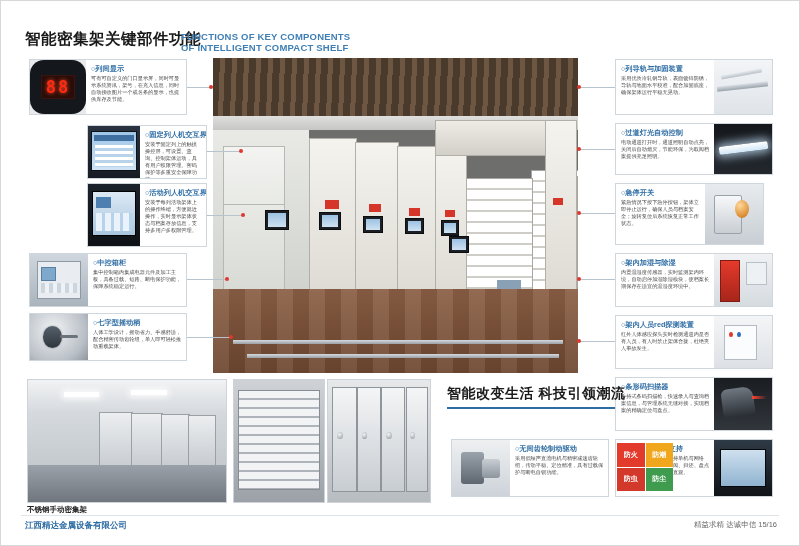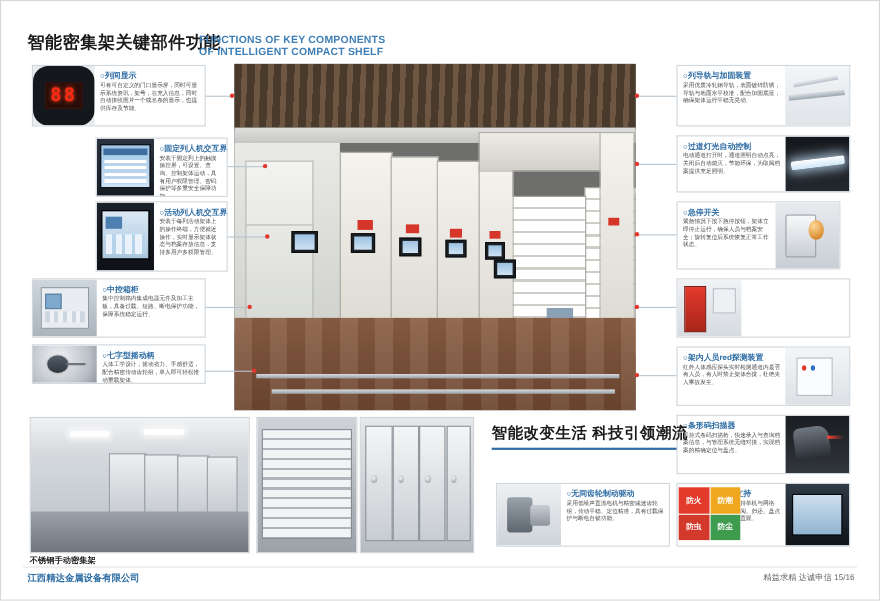--- a/index.html
+++ b/index.html
@@ -565,21 +565,21 @@
         </div>
     </div>
     <div class="txt">
       <div class="t-title">○中控箱柜</div>
       <div class="t-body">集中控制箱内集成电器元件及加工主板，具备过载、短路、断电保护功能，保障系统稳定运行。</div>
     </div>
   </div>
   <div class="conn" style="left:186px; top:278px; width:40px;"></div>
   <div class="dot" style="left:224px; top:276px;"></div>
 
-  <div class="card" style="left:28px; top:312px; width:158px; height:36px;">
+  <div class="card" style="left:28px; top:312px; width:158px; height:48px;">
     <div class="thumb" style="width:58px;">
       <div class="handle">
           <div class="knob"></div>
           <div class="arm"></div>
         </div>
     </div>
     <div class="txt">
       <div class="t-title">○七字型摇动柄</div>
       <div class="t-body">人体工学设计，摇动省力、手感舒适，配合精密传动齿轮组，单人即可轻松推动重载架体。</div>
     </div>
@@ -630,20 +630,24 @@
   </div>
   <div class="conn" style="left:578px; top:212px; width:36px;"></div>
   <div class="dot" style="left:576px; top:210px;"></div>
 
   <div class="card right" style="left:614px; top:252px; width:158px; height:54px;">
     <div class="thumb" style="width:58px;">
       <div class="heaterthumb">
           <div class="unit"></div>
           <div class="wall"></div>
         </div>
+    </div>
+    <div class="txt">
+      <div class="t-title">○架内加湿与除湿</div>
+      <div class="t-body">内置温湿度传感器，实时监测架内环境，自动启停加湿除湿模块，使档案长期保存在适宜的温湿度环境中。</div>
     </div>
   </div>
   <div class="conn" style="left:578px; top:278px; width:36px;"></div>
   <div class="dot" style="left:576px; top:276px;"></div>
 
   <div class="card right" style="left:614px; top:314px; width:158px; height:54px;">
     <div class="thumb" style="width:58px;">
       <div class="pirthumb">
           <div class="plate"></div>
           <div class="led1"></div>

